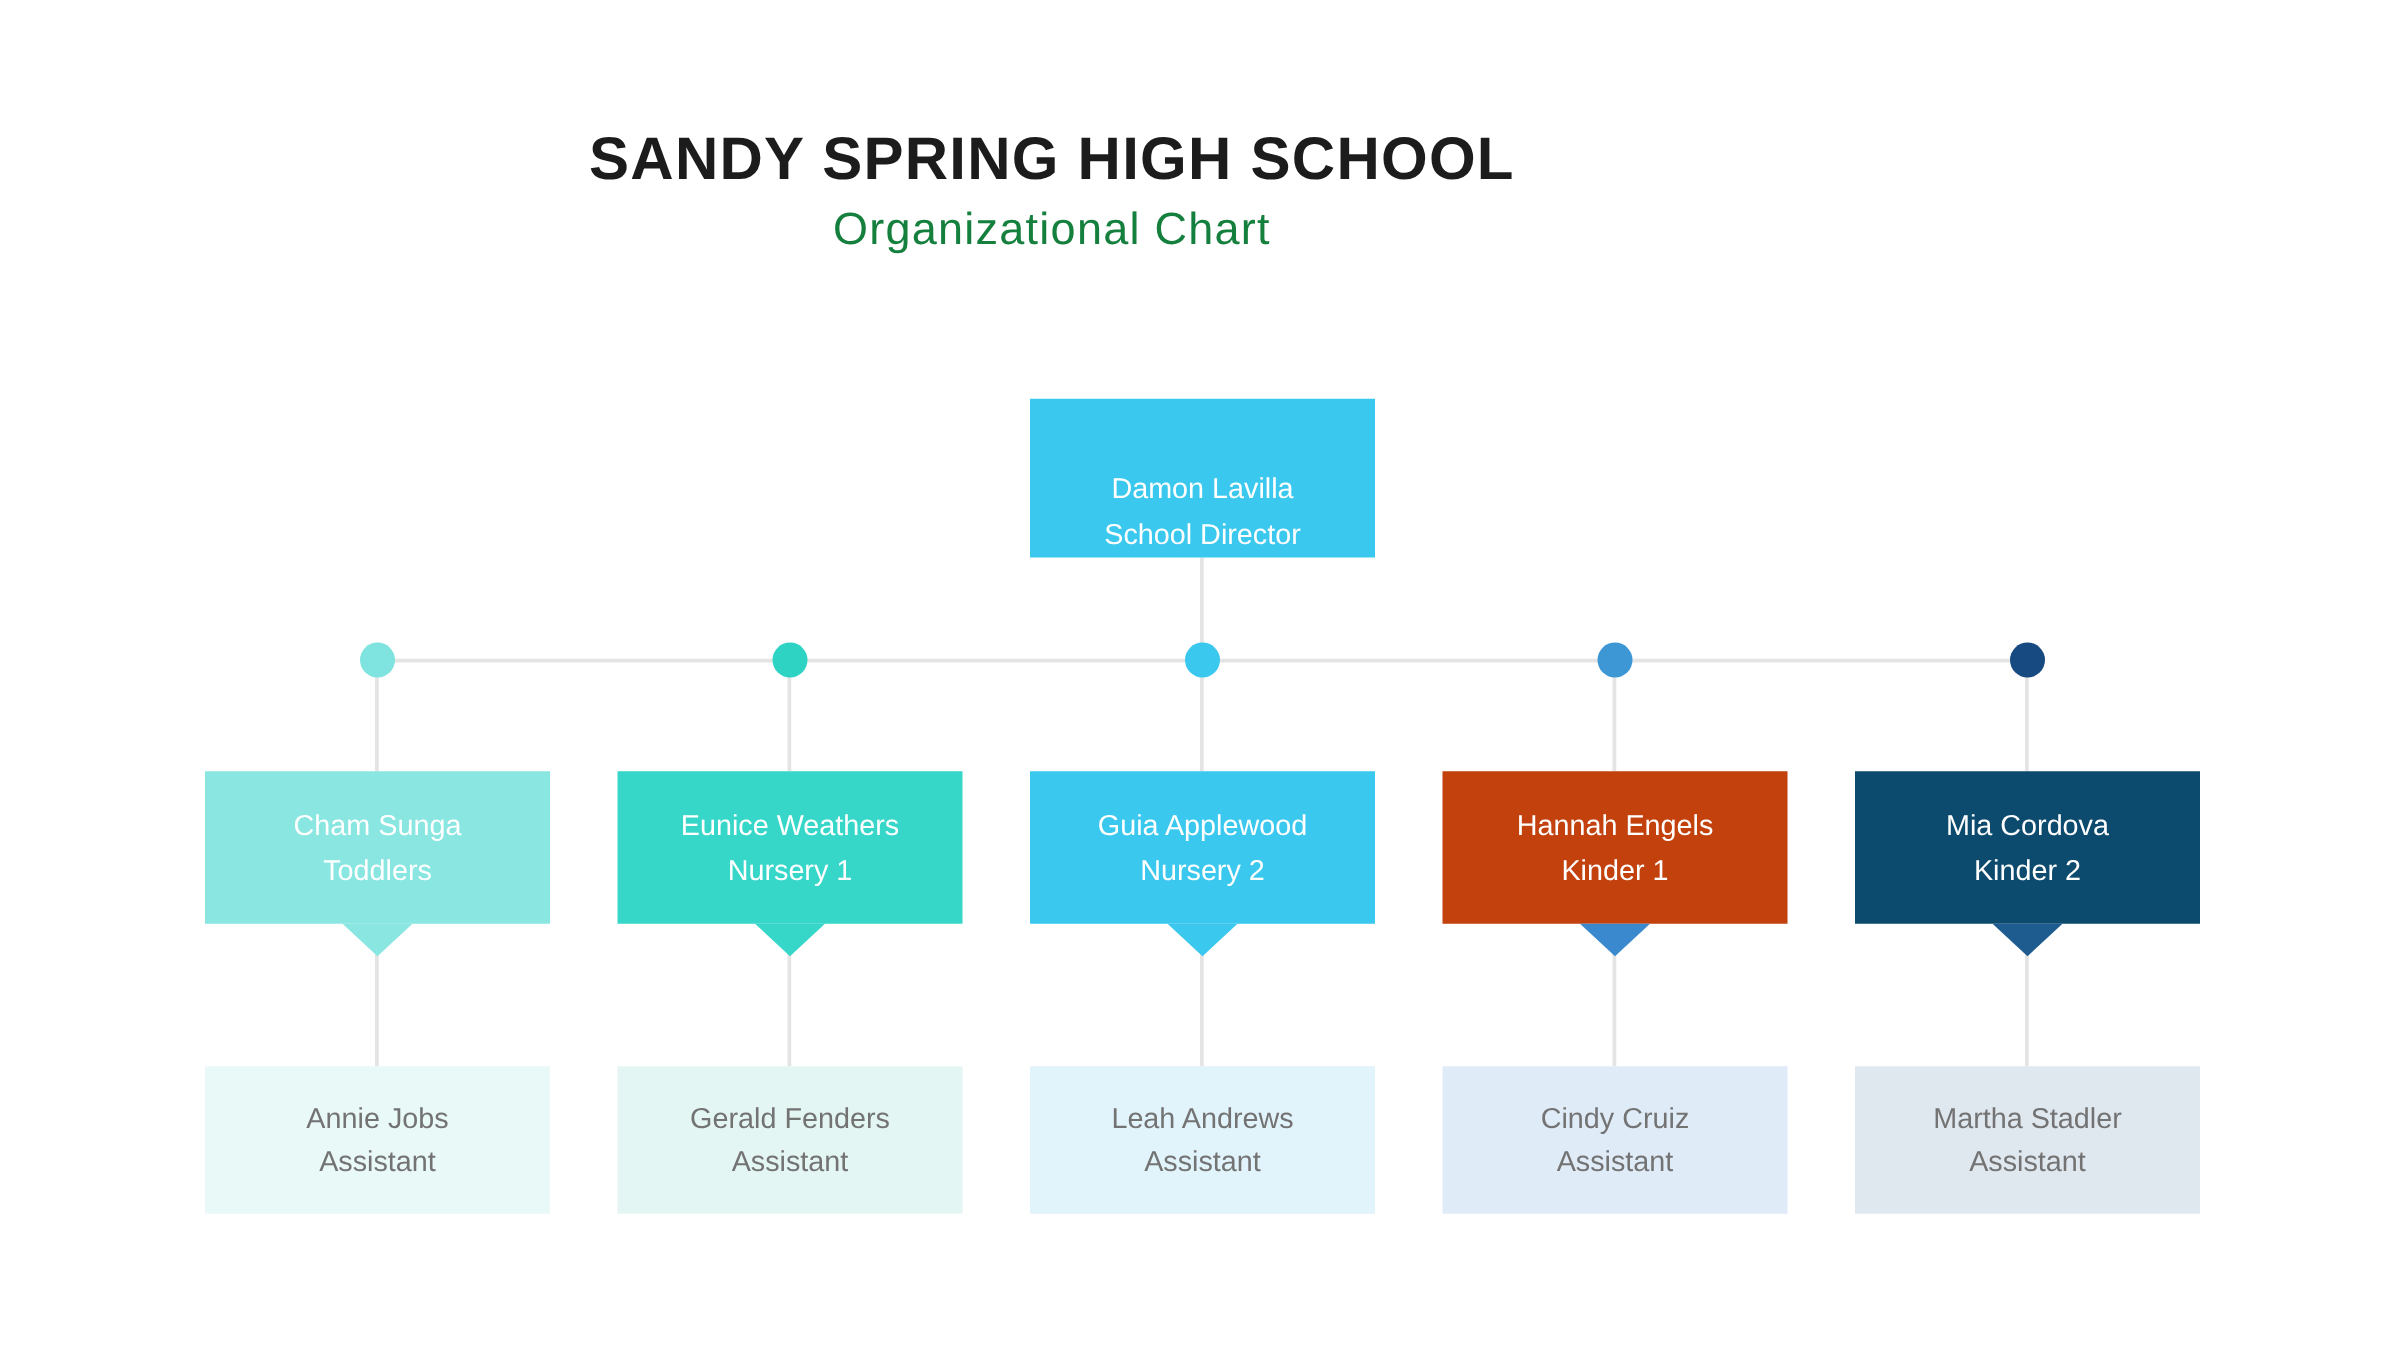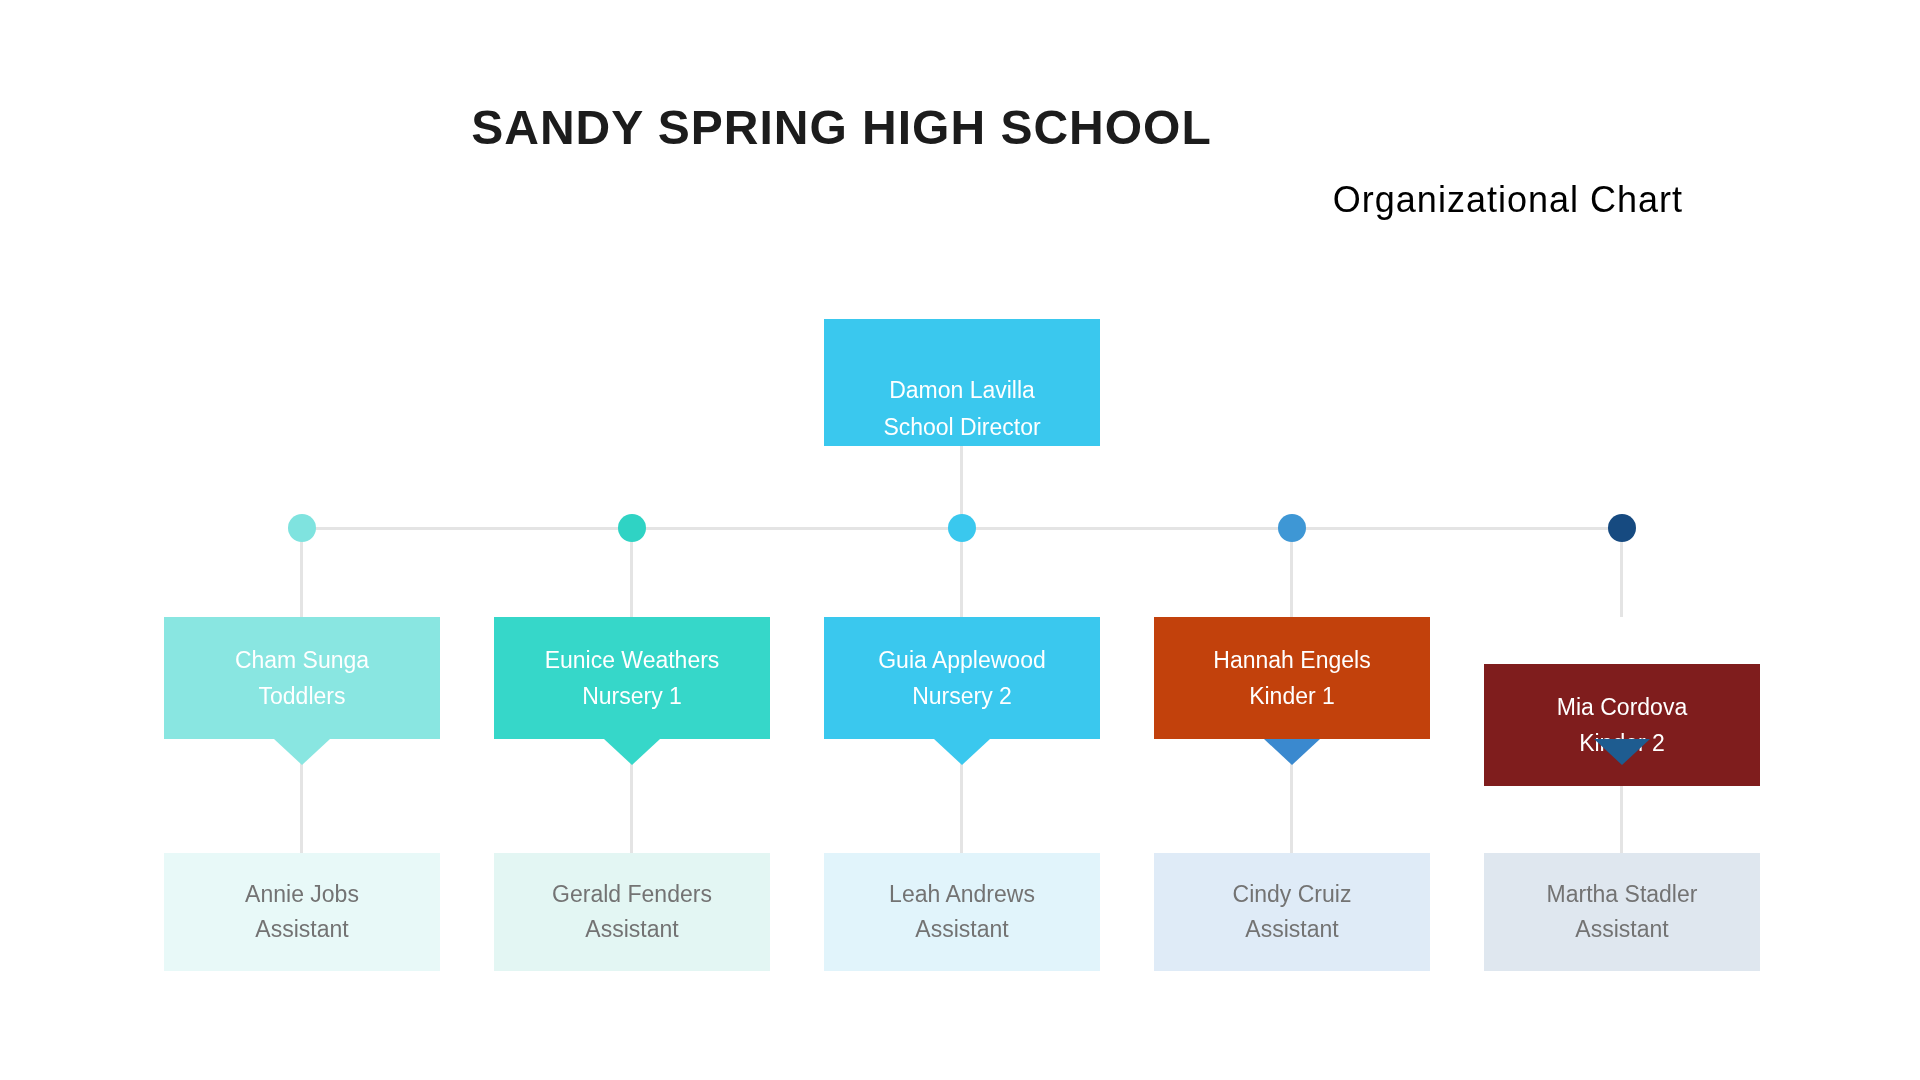--- a/index.html
+++ b/index.html
@@ -7,23 +7,23 @@
   body { font-family: "Liberation Sans", sans-serif; }
 
   .page { position: relative; width: 1683px; height: 1080px; background: #ffffff; }
 
   .title {
     position: absolute; top: 104px; left: 0; width: 100%;
     text-align: center; font-size: 48px; line-height: 48px;
     font-weight: 800; letter-spacing: 1px; color: #1c1c1c;
   }
   .subtitle {
-    position: absolute; top: 180px; left: 0; width: 100%;
-    text-align: right; font-size: 36px; line-height: 40px;
-    font-weight: 400; letter-spacing: 1px; color: #000000;
+    position: absolute; top: 163px; left: 0; width: 100%;
+    text-align: center; font-size: 36px; line-height: 40px;
+    font-weight: 400; letter-spacing: 1px; color: #15803d;
   }
 
   .chart { position: absolute; left: 0; top: 0; width: 1920px; height: 1080px; }
 
   .hline {
     position: absolute; left: 302px; top: 527px;
     width: 1320px; height: 3px; background: #e4e4e4;
   }
   .vline-top {
     position: absolute; left: 960px; top: 446px;
@@ -141,21 +141,21 @@
     <div class="node assistant" style="background: rgb(223, 235, 247);">
       <div>Cindy Cruiz</div>
       <div>Assistant</div>
     </div>
   </div>
 
   <div class="column" style="left: 1484px;">
     <div class="stub"></div>
     <div class="tline"></div>
     <div class="dot" style="background: rgb(22, 74, 128);"></div>
-    <div class="node teacher" style="background: #7f1d1d; margin-top: 47px;">
+    <div class="node teacher" style="background: #0c4a6e;">
       <div>Mia Cordova</div>
       <div>Kinder 2</div>
     </div>
     <div class="tail" style="border-top-color: rgb(30, 92, 144);"></div>
     <div class="node assistant" style="background: rgb(223, 231, 239);">
       <div>Martha Stadler</div>
       <div>Assistant</div>
     </div>
   </div>
 </div>

